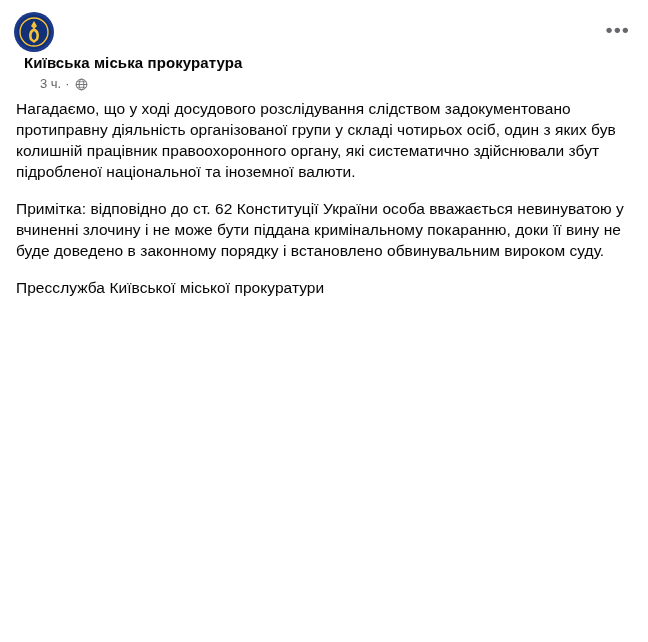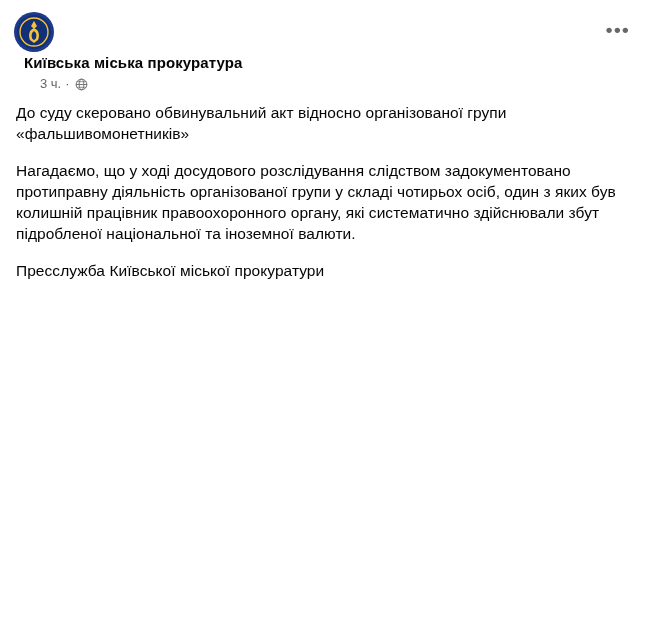--- a/index.html
+++ b/index.html
@@ -152,18 +152,18 @@
             <line x1="2.4" y1="11.4" x2="13.6" y2="11.4" stroke="#65676b" stroke-width="0.9"></line>
           </svg>
         </span>
       </div>
     </div>
 
     <div class="more-btn">•••</div>
   </div>
 
   <div class="post-body">
-    <p class="first">До суду скеровано обвинувальний акт відносно організованої групи «фальшивомонетників»</p>
     <p>Нагадаємо, що у ході досудового розслідування слідством задокументовано протиправну діяльність організованої групи у складі чотирьох осіб, один з яких був колишній працівник правоохоронного органу, які систематично здійснювали збут підробленої національної та іноземної валюти.</p>
+    <p>Примітка: відповідно до ст. 62 Конституції України особа вважається невинуватою у вчиненні злочину і не може бути піддана кримінальному покаранню, доки її вину не буде доведено в законному порядку і встановлено обвинувальним вироком суду.</p>
     <p>Пресслужба Київської міської прокуратури</p>
   </div>
 
 </div>
 
 </body></html>

